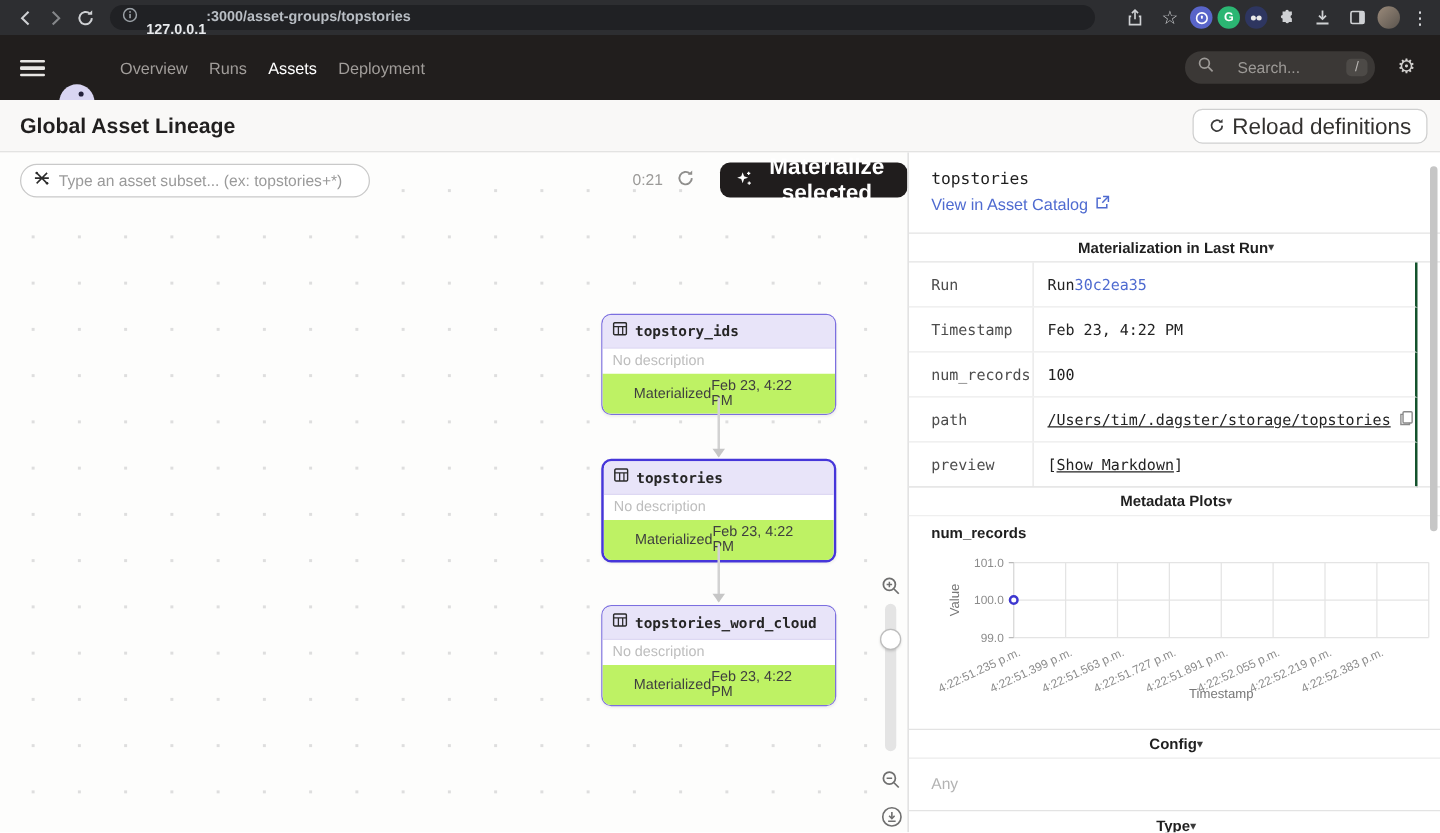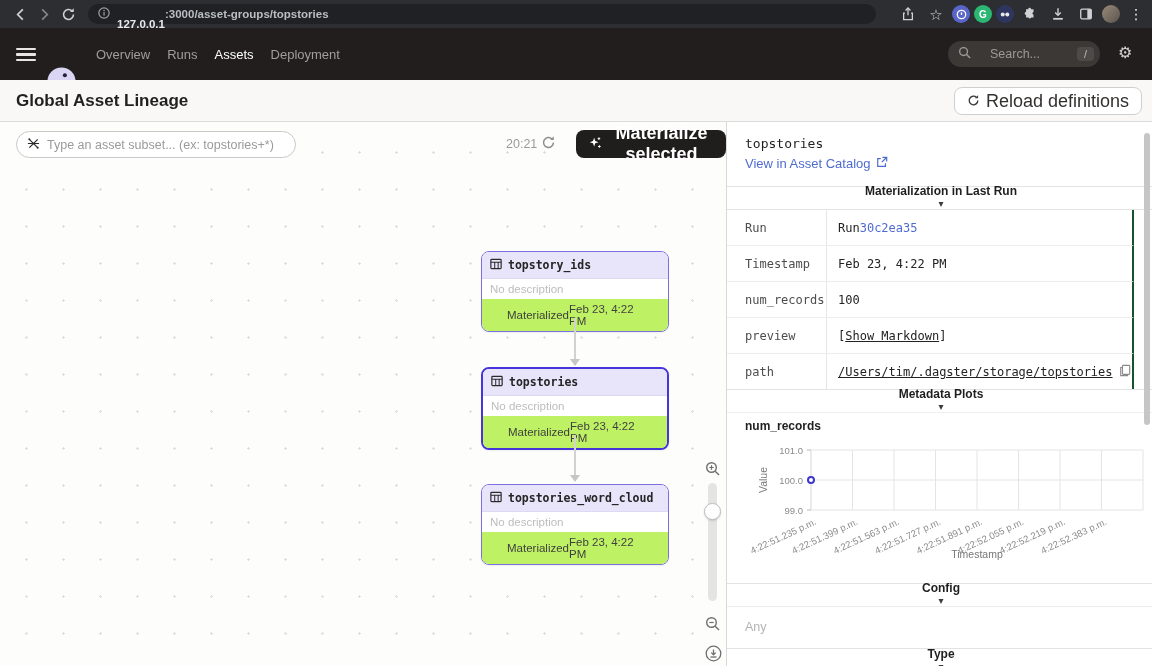--- a/index.html
+++ b/index.html
@@ -57,21 +57,21 @@
   .edge::after { content:''; position:absolute; bottom:-1px; left:-4.2px; border-left:5px solid transparent; border-right:5px solid transparent; border-top:7px solid #c6c6c6; }
 
   .zoomctl { position:absolute; color:#6f6f6f; cursor:pointer; }
   .slider-track { position:absolute; left:708px; top:361px; width:9px; height:118px; background:#e4e4e4; border-radius:5px; cursor:pointer; }
   .slider-handle { position:absolute; left:704px; top:381px; width:17px; height:17px; border-radius:50%; background:#fff; border:1px solid #bdbdbd; box-shadow:0 1px 2px rgba(0,0,0,.15); cursor:grab; }
 
   
   .panel { position:absolute; left:726px; top:122px; width:426px; height:544px; background:#fff; border-left:1px solid #d9d9d9; }
   .p-title { position:absolute; left:18px; top:14px; font-size:13px; color:#1f1f1f; }
   .p-link { position:absolute; left:18px; top:34px; font-size:13px; color:#4f6bd0; display:flex; align-items:center; gap:5px; cursor:pointer; }
-  .sec { position:absolute; left:0; width:426px; height:24px; display:flex; align-items:center; justify-content:flex-end; padding:0 16px 0 18px; font-size:12px; font-weight:700; color:#1f1f1f; border-top:1px solid #e3e3e3; cursor:pointer;flex-direction:column; }
+  .sec { position:absolute; left:0; width:426px; height:24px; display:flex; align-items:center; justify-content:center; padding:0 16px 0 18px; font-size:12px; font-weight:700; color:#1f1f1f; border-top:1px solid #e3e3e3; cursor:pointer; }
   .sec .chev { font-size:10px; color:#3c3c3c; font-weight:400; }
   .rows { position:absolute; left:0; top:88px; width:407px; border-top:1px solid #e3e3e3; }
   .row { display:flex; height:36px; border-bottom:1px solid #ececec; border-right:2px solid #14532d; }
   .row .lbl { width:100px; flex:0 0 auto; border-right:1px solid #e6e6e6; display:flex; align-items:center; padding-left:18px; font-size:12px; color:#4d4d4d; }
   .row .val { flex:1; display:flex; align-items:center; padding-left:11px; font-size:12px; color:#232323; gap:6px; }
   .row .val .blue { color:#4f6bd0; cursor:pointer; }
   .row .val .und { text-decoration:underline; cursor:pointer; }
   .chart-title { position:absolute; left:18px; top:297px; font-size:12px; font-weight:700; color:#1f1f1f; }
   .chart-wrap { position:absolute; left:0; top:314px; width:426px; height:150px; }
   .tick { font:9.5px "Liberation Sans",sans-serif; fill:#8b8b8b; }
@@ -214,21 +214,21 @@
     <div class="filter">
       <span>
         <svg width="13" height="13" viewBox="0 0 14 14">
             <path d="M2.5 2.5l9 9M11.5 2.5l-9 9M1 7h12" stroke="#2b2b2b" stroke-width="1.3" fill="none"></path>
             <circle cx="2.5" cy="2.5" r="1.1" fill="#2b2b2b"></circle>
             <circle cx="11.5" cy="11.5" r="1.1" fill="#2b2b2b"></circle>
           </svg>
       </span>
       <input placeholder="Type an asset subset... (ex: topstories+*)" style="">
     </div>
-    <span class="timer">20:21</span>
+    <span class="timer">0:21</span>
     <span class="mini-refresh">
       <svg width="15" height="15" viewBox="0 0 16 16">
           <path d="M13.3 8a5.3 5.3 0 1 1-1.6-3.8" fill="none" stroke="#8f8e8c" stroke-width="1.6"></path>
           <path d="M13.6 1.4v3.8H9.8z" fill="#8f8e8c"></path>
         </svg>
     </span>
     <button class="materialize">
       <span>
         <svg width="14" height="14" viewBox="0 0 16 16">
             <path d="M7 2l1.3 3.7L12 7l-3.7 1.3L7 12 5.7 8.3 2 7l3.7-1.3z" fill="#fff"></path>
@@ -347,39 +347,39 @@
         <div class="lbl">Timestamp</div>
         <div class="val">
             <span>Feb 23, 4:22 PM</span>
           </div>
       </div>
       <div class="row">
         <div class="lbl">num_records</div>
         <div class="val">
             <span>100</span>
           </div>
-      </div>
-      <div class="row">
-        <div class="lbl">preview</div>
-        <div class="val" style="gap:0">
-          <span>[</span>
-            <span class="und">Show Markdown</span>
-            <span>]</span>
-        </div>
       </div>
       <div class="row">
         <div class="lbl">path</div>
         <div class="val">
           <span class="und">/Users/tim/.dagster/storage/topstories</span>
           <span>
             <svg width="12" height="13" viewBox="0 0 14 15">
                 <rect x="4" y="1.5" width="8.5" height="10.5" rx="1" fill="none" stroke="#8a8a8a" stroke-width="1.3"></rect>
                 <path d="M4 4H2v9.5h8v-1.8" fill="none" stroke="#8a8a8a" stroke-width="1.3"></path>
               </svg>
           </span>
+        </div>
+      </div>
+      <div class="row">
+        <div class="lbl">preview</div>
+        <div class="val" style="gap:0">
+          <span>[</span>
+            <span class="und">Show Markdown</span>
+            <span>]</span>
         </div>
       </div>
     </div>
 
     <div class="sec" style="top:267px;border-bottom:1px solid #efefef">
       <span>Metadata Plots</span>
       <span class="chev">▾</span>
     </div>
 
     <div class="chart-title">num_records</div>

